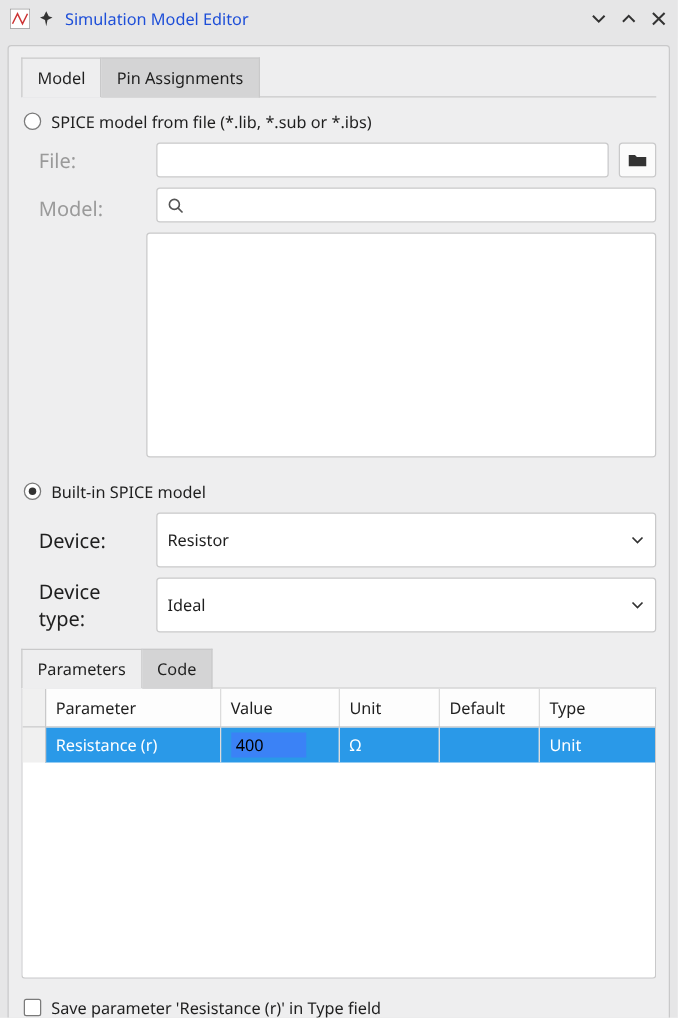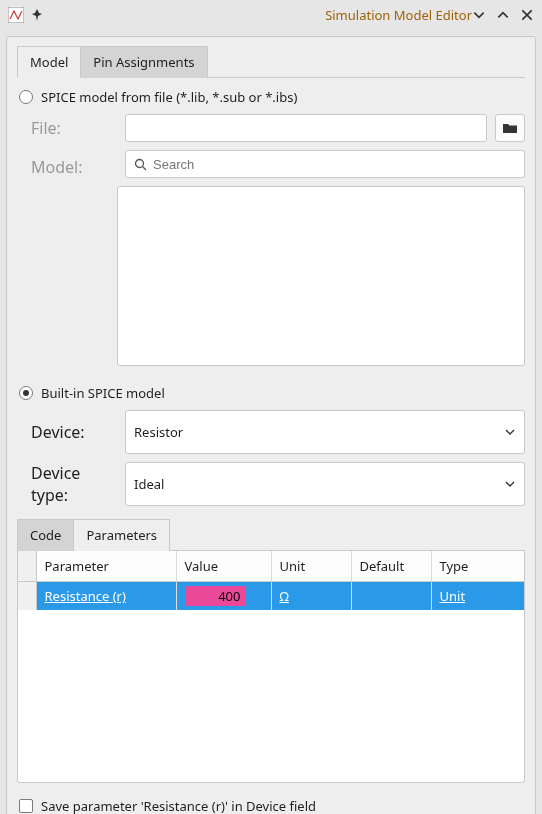--- a/index.html
+++ b/index.html
@@ -23,23 +23,23 @@
     .titlebar .app-icon {
       width: 16px; height: 16px;
       margin-right: 6px;
     }
     .titlebar .pin-icon {
       width: 14px; height: 14px;
       margin-right: 8px;
     }
     .titlebar .title {
       flex: 1;
-      text-align: right;
-      font-size: 13px;
-      color: #a16207;
+      text-align: left;
+      font-size: 13px;
+      color: #1d4ed8;
     }
     .titlebar .win-controls {
       display: flex;
       gap: 10px;
     }
     .titlebar .win-controls span { width:14px; height:14px; display:flex; align-items:center; justify-content:center; }
     
     .card {
       background: #eeeeef;
       border: 1px solid #c9c9ca;
@@ -175,40 +175,38 @@
       padding: 6px 8px;
       background: #fdfdfd;
       border-right: 1px solid #dcdcdc;
       border-bottom: 1px solid #c9c9ca;
     }
     thead th:last-child { border-right: none; }
     tbody td {
       padding: 4px 8px;
       border-right: 1px solid #dcdcdc;
       height: 24px;
-      text-decoration: underline;
     }
     tbody td:last-child { border-right: none; }
     tbody tr.selected td {
       background: #2a99e8;
       color: #fff;
     }
     .rowhandle {
       width: 16px;
       background: #f0f0f0 !important;
       border-right: 1px solid #c9c9ca !important;
       padding: 0 !important;
     }
     .cell-edit {
-      background: #ec4899;
+      background: #3b82f6;
       color: #000;
       padding: 1px 4px;
       display: inline-block;
       min-width: 60px;
-      text-align: right;
     }
     
     .checkrow {
       display: flex;
       align-items: center;
       gap: 8px;
       margin: 14px 2px 0 2px;
       font-size: 13px;
     }
     .checkbox {
@@ -296,21 +294,20 @@
   </div>
 
   <div class="form-row disabled" style="align-items:center">
     <label style="padding-top:6px">Model:</label>
     <div style="flex:1">
       <div class="search-wrap">
         <svg width="13" height="13" viewBox="0 0 13 13">
             <circle cx="5.5" cy="5.5" r="4" stroke="#555" fill="none" stroke-width="1.3"></circle>
             <path d="M8.5 8.5 L12 12" stroke="#555" stroke-width="1.3"></path>
           </svg>
-        <input placeholder="Search" style="">
       </div>
     </div>
   </div>
   <div class="listbox"></div>
 
   <div class="radiolabel" style="margin-top:18px">
     <span class="radio">
         <span class="dot"></span>
       </span>
     <span>Built-in SPICE model</span>
@@ -330,22 +327,22 @@
     <label>Device type:</label>
     <div class="select">
       <span>Ideal</span>
       <svg class="chev" viewBox="0 0 12 12">
           <path d="M2 4 L6 8 L10 4" stroke="#333" fill="none" stroke-width="1.4"></path>
         </svg>
     </div>
   </div>
 
   <div class="subtabs">
+    <div class="tab active">Parameters</div>
     <div class="tab">Code</div>
-    <div class="tab active">Parameters</div>
   </div>
 
   <div class="tablewrap">
     <table>
       <colgroup>
         <col style="width:18px">
           <col style="width:140px">
           <col style="width:95px">
           <col style="width:80px">
           <col style="width:80px">
@@ -369,21 +366,21 @@
           <td>Ω</td>
           <td></td>
           <td>Unit</td>
         </tr>
       </tbody>
     </table>
   </div>
 
   <div class="checkrow">
     <span class="checkbox"></span>
-    <span>Save parameter 'Resistance (r)' in Device field</span>
+    <span>Save parameter 'Resistance (r)' in Type field</span>
   </div>
 </div>
 
 <div class="footer">
   <div class="btn">
     <svg width="13" height="13" viewBox="0 0 13 13">
         <circle cx="6.5" cy="6.5" r="5.5" stroke="#333" fill="none" stroke-width="1.2"></circle>
         <path d="M3 10 L10 3" stroke="#333" stroke-width="1.2"></path>
       </svg>
     <span>Cancel</span>

